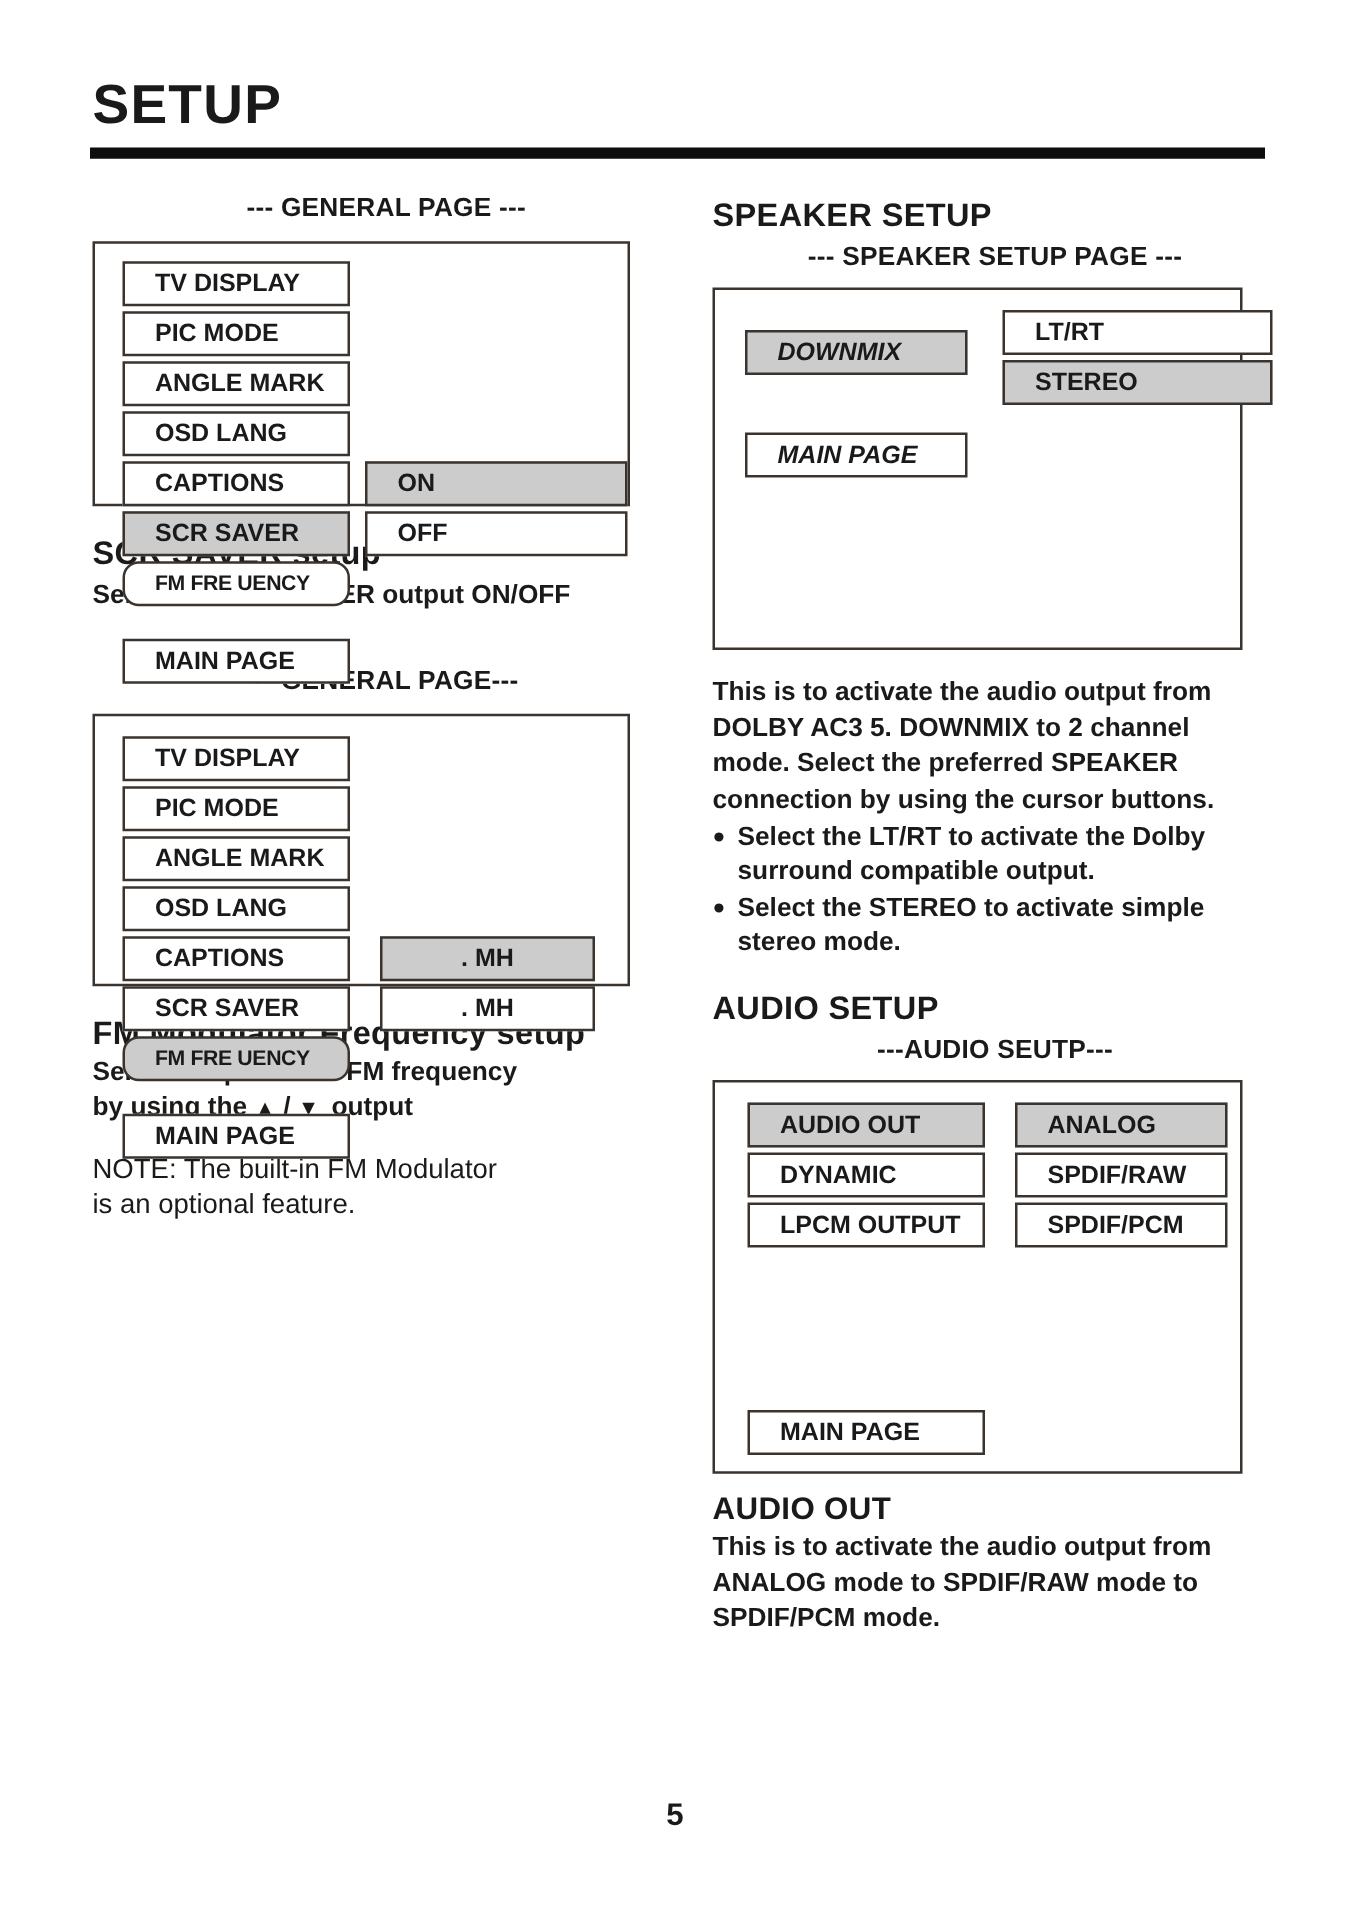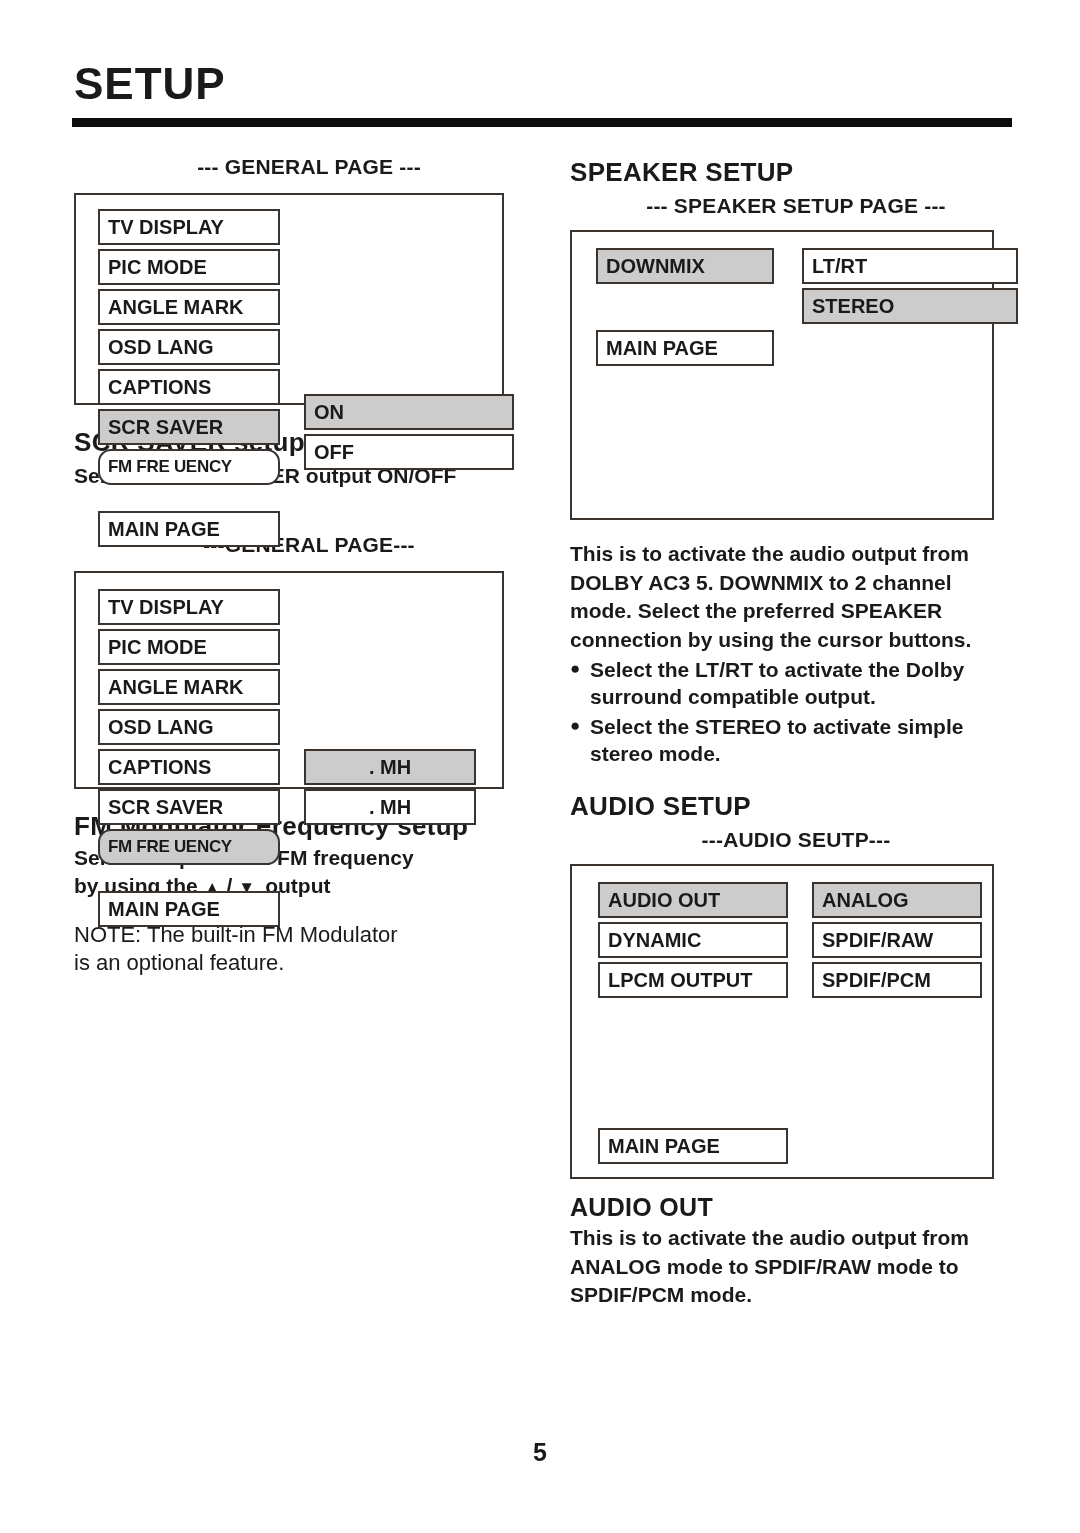--- a/index.html
+++ b/index.html
@@ -70,21 +70,21 @@
   }
   .osd-col-right {
     position: absolute;
     width: 180px;
   }
   .osd-item {
     border: 2px solid #3a332e;
     background: #ffffff;
     height: 36px;
     line-height: 32px;
-    padding: 0 8px;
+    padding: 0 24px;
     font-size: 20px;
     font-weight: bold;
     white-space: nowrap;
     margin-bottom: 4px;
     overflow: visible;
   }
   .osd-item.sel { background: #cccccc; }
   .osd-item.tight { font-size: 17px; letter-spacing: -0.3px; border-radius: 13px; }
   .osd-item.center { text-align: center; }
   .osd-item.gap { margin-top: 26px; }
@@ -149,21 +149,21 @@
       <div class="osd-item">TV DISPLAY</div>
       <div class="osd-item">PIC MODE</div>
       <div class="osd-item">ANGLE MARK</div>
       <div class="osd-item">OSD LANG</div>
       <div class="osd-item">CAPTIONS</div>
       <div class="osd-item sel">SCR SAVER</div>
       <div class="osd-item tight">FM FRE UENCY</div>
       <div class="osd-item gap">MAIN PAGE</div>
     </div>
 
-    <div class="osd-col-right" style="left:228px; top:174px; width:210px;margin-top:25px;">
+    <div class="osd-col-right" style="left:216px; top:174px; width:210px;">
       <div class="osd-item sel">ON</div>
       <div class="osd-item">OFF</div>
     </div>
   </div>
 
   <div class="sec-head" style="margin-top:22px;">SCR SAVER setup</div>
   <div class="body-bold" style="margin-top:4px;">Select the SCR SAVER output ON/OFF</div>
 
   <div class="osd-caption" style="margin-top:44px;">---GENERAL PAGE---</div>
 
@@ -199,21 +199,21 @@
 is an optional  feature.</div>
 </div>
 
 <div id="col-right">
 
   <div class="sec-head" style="margin-top:2px;">SPEAKER SETUP</div>
   <div class="osd-caption" style="margin-top:6px;">--- SPEAKER SETUP PAGE ---</div>
 
   <div class="osd-frame" style="margin-top:12px; height:290px; width:424px;">
 
-    <div class="osd-col-left" style="left:24px; top:16px; width:178px;">
+    <div class="osd-col-left" style="left:24px; top:32px; width:178px;font-style:italic;">
       <div class="osd-item sel">DOWNMIX</div>
       <div class="osd-item gap" style="margin-top:46px;">MAIN PAGE</div>
     </div>
 
     <div class="osd-col-right" style="left:230px; top:16px; width:216px;">
       <div class="osd-item">LT/RT</div>
       <div class="osd-item sel">STEREO</div>
     </div>
   </div>
 

